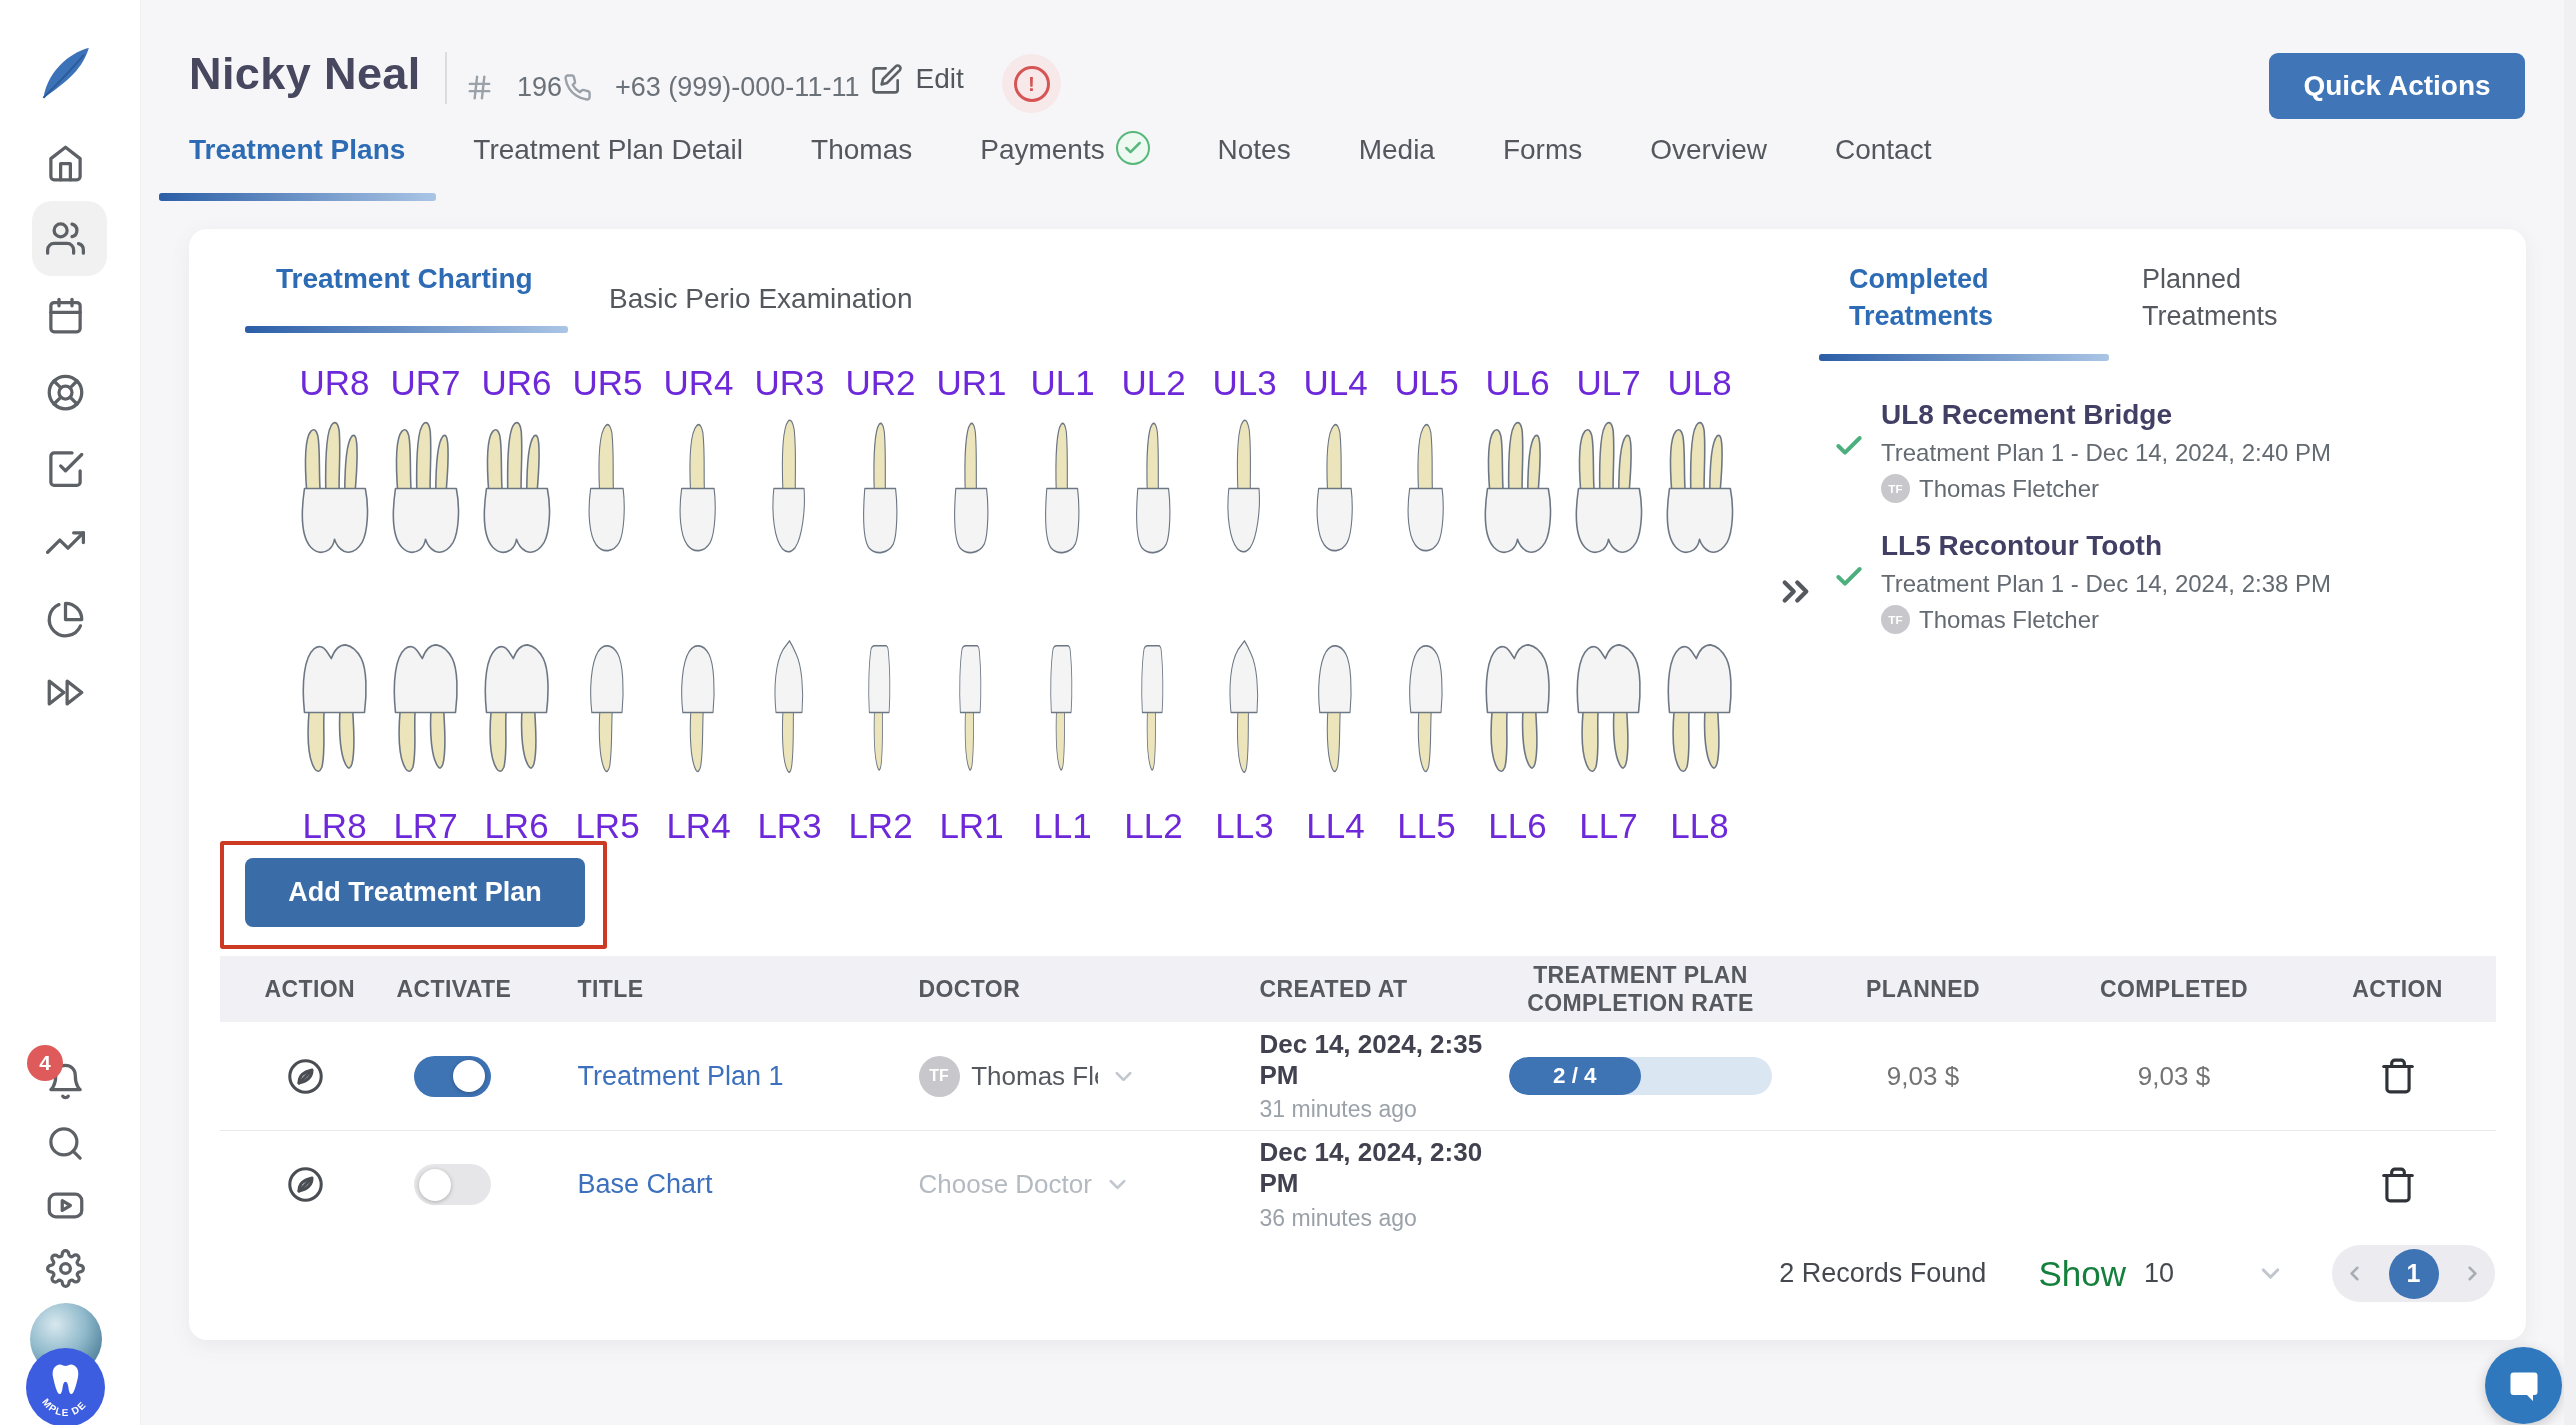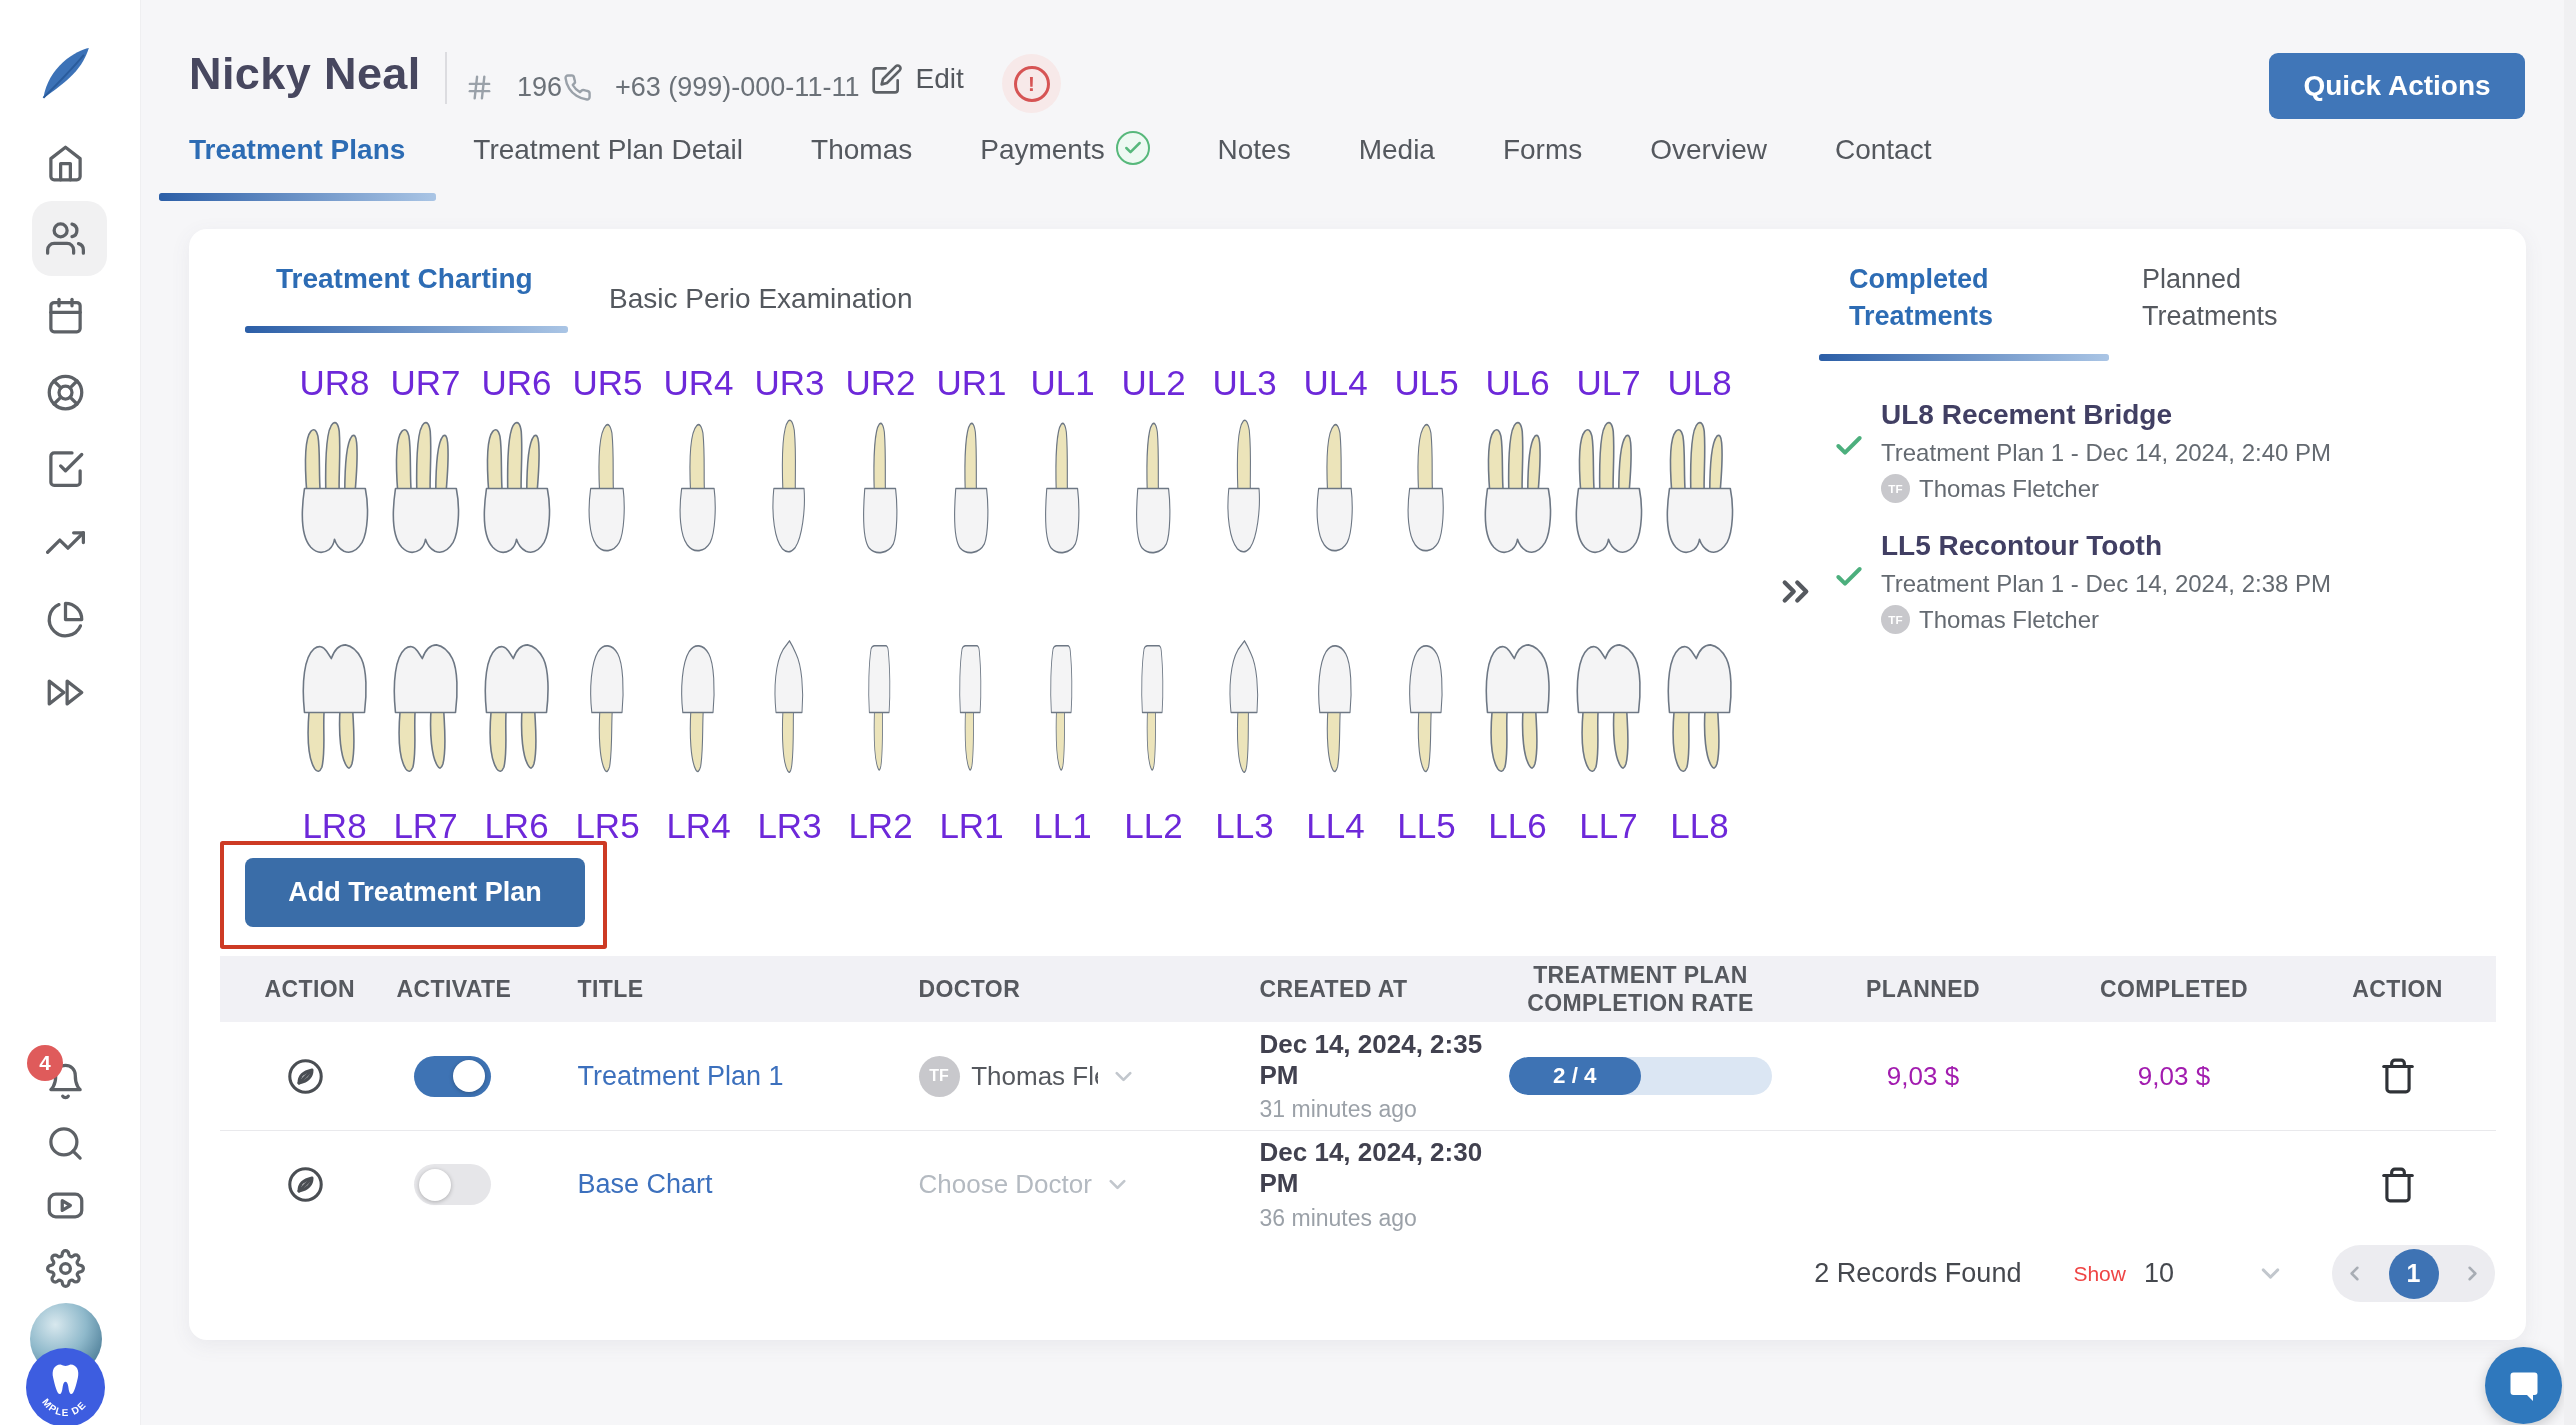--- a/index.html
+++ b/index.html
@@ -98,27 +98,27 @@
   .doc-cell { display:flex; align-items:center; gap:11.7px; padding-left:81px; font-size:26px; color:#55585e; cursor:pointer; }
   .doc-cell .mini-avatar { width:41px; height:41px; font-size:16px; }
   .doc-name { max-width:127px; overflow:hidden; white-space:nowrap; }
   .doc-placeholder { color:#b4bac1; max-width:206px; }
   .chev { width:27px; height:27px; color:#c2c7cd; flex:none; }
   .created-main { font-size:26px; font-weight:600; color:#41414f; padding-left:81px; }
   .created-sub { font-size:23px; color:#9ba1a8; padding-left:81px; margin-top:5.4px; }
   .progress { width:263px; height:38px; border-radius:19px; background:#dbe6f3; justify-self:center; overflow:hidden; }
   .progress .fill { height:100%; background:#3e73b4; border-radius:19px; color:#fff; font-size:22.4px; font-weight:700;
       display:flex; align-items:center; justify-content:center; }
-  .money { justify-self:center; font-size:26px; color:#a21caf; }
+  .money { justify-self:center; font-size:26px; color:#737373; }
   .trash-btn { justify-self:center; width:38px; height:38px; color:#2f3237; cursor:pointer; background:none; border:none; }
 
   
   #t-footer { position:absolute; left:1524px; top:1013px; width:782px; height:63px; display:flex; align-items:center; justify-content:flex-end; }
   #records-text { font-size:27px; color:#45484e; }
-  #show-label { font-size:21px; color:#ef4444; margin-left:52px; }
+  #show-label { font-size:35px; color:#15803d; margin-left:52px; }
   #show-value { font-size:27px; color:#45484e; margin-left:18px;text-align:center; }
   #show-chev { width:29px; height:29px; color:#c2c7cd; margin-left:82px; cursor:pointer; }
   #pager { margin-left:47px; width:163px; height:57px; background:#ececf0; border-radius:32px; display:flex; align-items:center; justify-content:space-between; padding:0 10.8px; }
   .pg-chev { width:23px; height:23px; color:#a8adb4; cursor:pointer; }
   #pg-current { width:50px; height:50px; border-radius:50%; background:#3e73b4; color:#fff; font-size:25px; font-weight:700;
       display:flex; align-items:center; justify-content:center; cursor:pointer; }
 
   
   #chat-btn { position:absolute; left:2485px; top:1347px; width:77px; height:77px; border-radius:50%; background:#2f78bd;
       display:flex; align-items:center; justify-content:center; cursor:pointer; box-shadow:0 3.6px 12.5px rgba(0,0,0,.18); }

